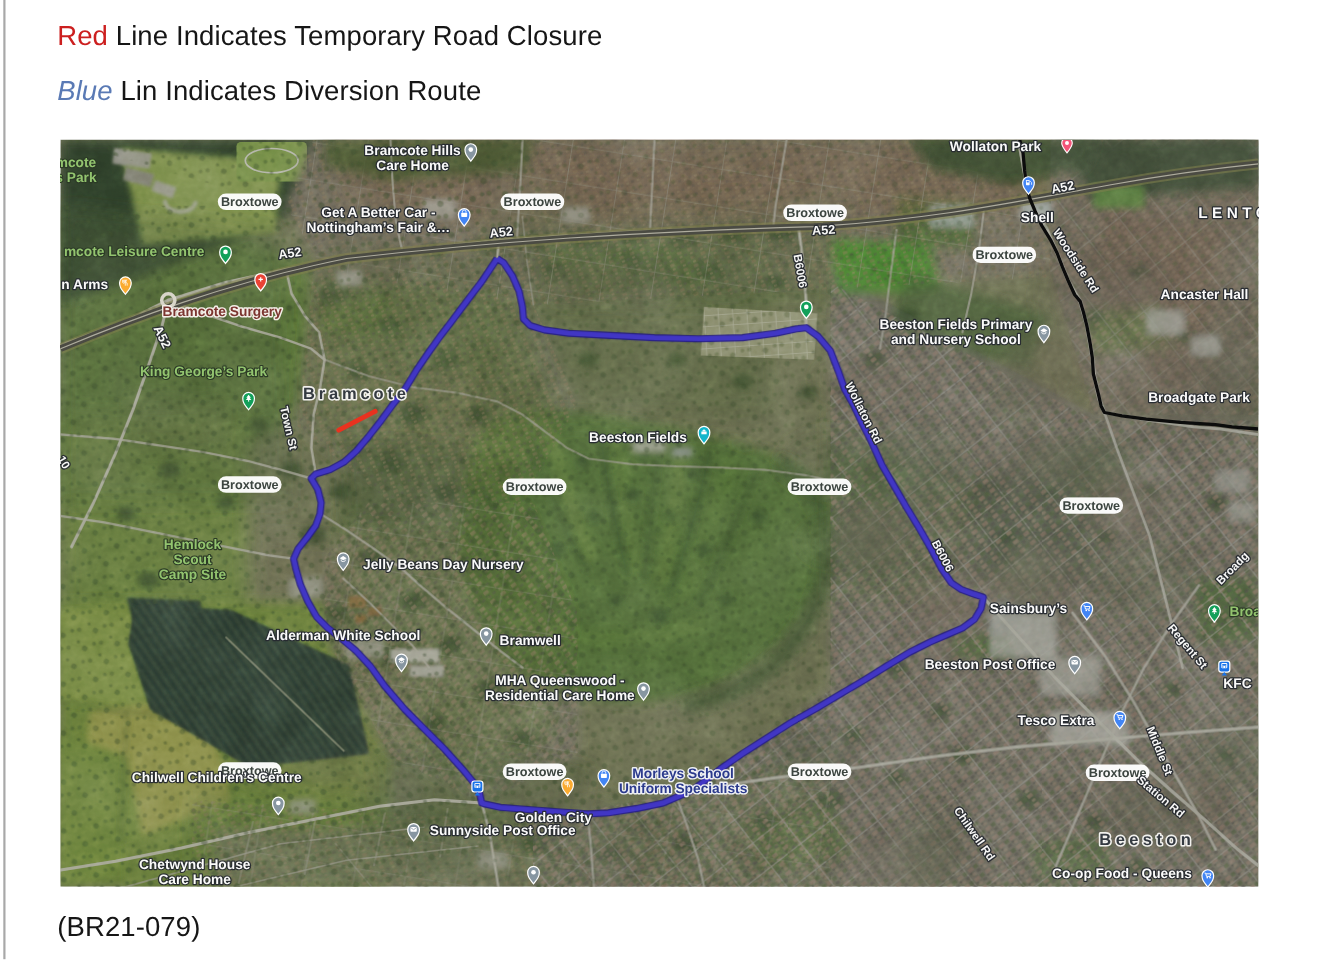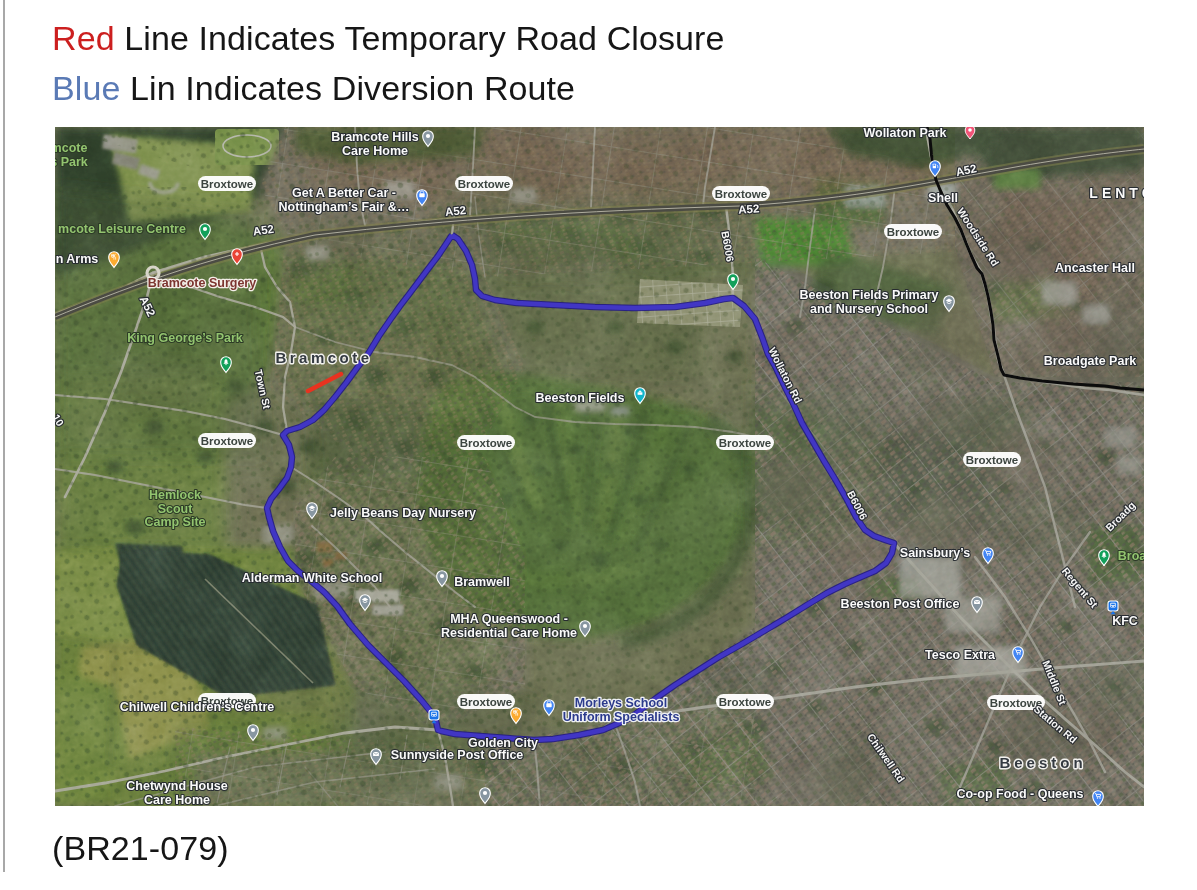--- a/index.html
+++ b/index.html
@@ -1,31 +1,31 @@
 <!DOCTYPE html>
 <html><head><meta charset="utf-8">
 <style>
 html,body{margin:0;padding:0;background:#ffffff;width:1197px;height:890px;overflow:hidden;}
 body{font-family:"Liberation Sans",sans-serif;position:relative;}
-.hline{position:absolute;left:52px;white-space:nowrap;font-size:34px;color:#161616;letter-spacing:0.1px;}
+.hline{position:absolute;left:52px;white-space:nowrap;font-size:25px;color:#161616;letter-spacing:0.1px;}
 svg text{font-family:"Liberation Sans",sans-serif;}
 .w{fill:#ffffff;stroke:#272b31;stroke-width:2.2px;paint-order:stroke;font-weight:bold;stroke-linejoin:round;opacity:0.97;}
 .g{fill:#93c46f;stroke:#2c3a26;stroke-width:2.1px;paint-order:stroke;font-weight:bold;stroke-linejoin:round;}
 .d{fill:#343a41;stroke:#f2f1ee;stroke-width:2.8px;paint-order:stroke;font-weight:bold;stroke-linejoin:round;}
 .m{fill:#7c3530;stroke:#f4efe9;stroke-width:2.6px;paint-order:stroke;font-weight:bold;stroke-linejoin:round;}
 .n{fill:#2b3a8c;stroke:#eef0f4;stroke-width:2.6px;paint-order:stroke;font-weight:bold;stroke-linejoin:round;}
 .r{fill:#ffffff;stroke:#272b31;stroke-width:2.4px;paint-order:stroke;font-weight:bold;stroke-linejoin:round;opacity:0.95;}
 </style></head>
 <body>
 
 <div style="position:absolute;left:3px;top:0;width:2px;height:872px;background:#a8a8a8;"></div>
 
 <div class="hline" style="top:19px;"><span style="color:#cc1f1f;">Red</span> Line Indicates Temporary Road Closure</div>
 
-<div class="hline" style="top:69px;"><span style="color:#5a7ab5;">Blue</span> Lin Indicates Diversion Route</div>
+<div class="hline" style="top:69px;"><span style="color:#5a7ab5;font-style:italic;">Blue</span> Lin Indicates Diversion Route</div>
 
 <div class="hline" style="top:829px;">(BR21-079)</div>
 
 <svg style="position:absolute;left:55px;top:127px;" width="1089" height="679" viewBox="0 0 1089 679">
 <defs>
 <filter id="soft3" x="-20%" y="-20%" width="140%" height="140%">
         <feGaussianBlur stdDeviation="3"></feGaussianBlur>
       </filter>
 <filter id="soft15" x="-20%" y="-20%" width="140%" height="140%">
         <feGaussianBlur stdDeviation="1.5"></feGaussianBlur>

